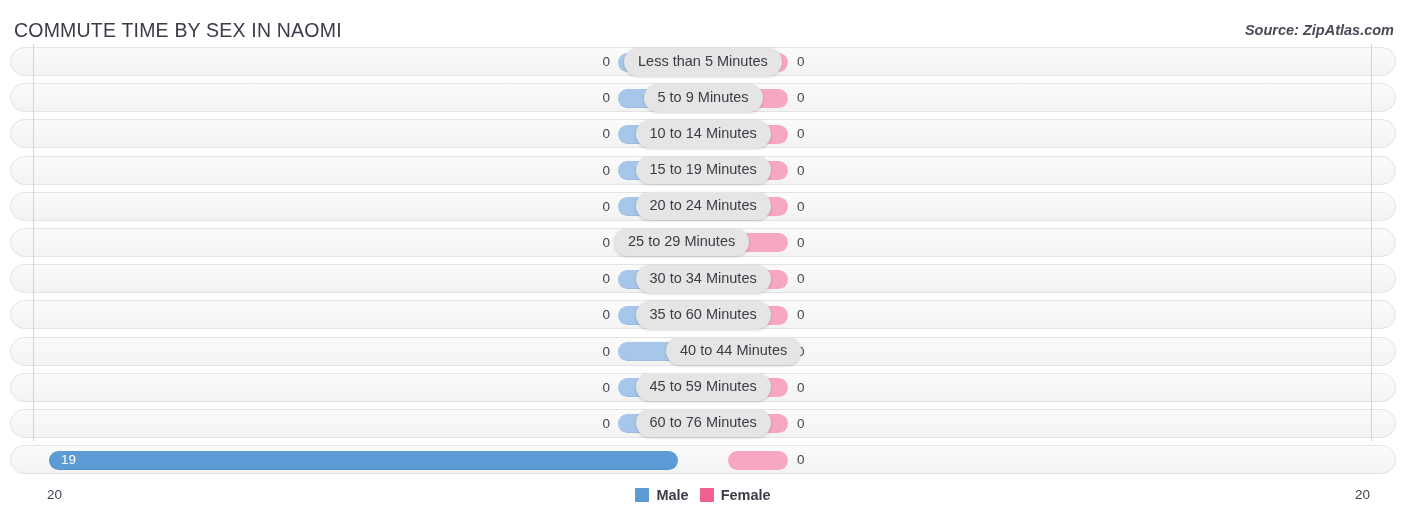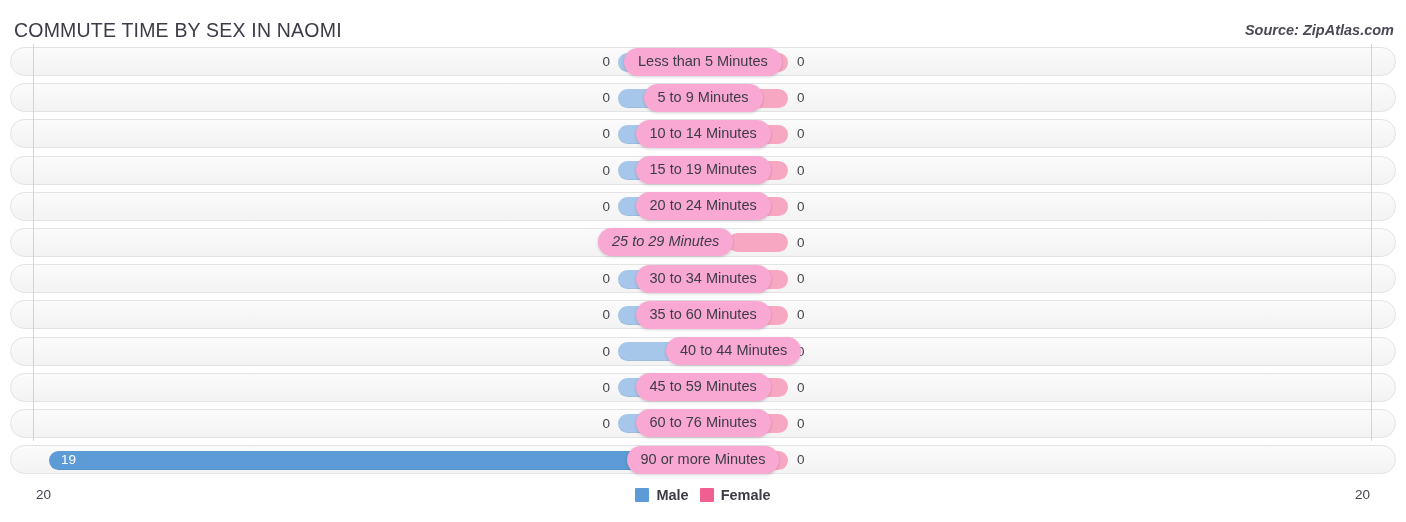--- a/index.html
+++ b/index.html
@@ -126,21 +126,21 @@
     color: #ffffff;
     z-index: 4;
   }
 
   
   .label-pill {
     position: absolute;
     top: 3.5px;
     height: 28px;
     line-height: 27px;
-    background: #f9a8d4;
+    background: #e5e5e5;
     border-radius: 14px;
     box-shadow: 0 1px 3px rgba(0,0,0,0.18);
     text-align: center;
     font-size: 14.5px;
     color: #3c3c46;
     white-space: nowrap;
     z-index: 5;
     padding: 0 14px;
   }
 
@@ -150,20 +150,21 @@
     left: 0;
     top: 478px;
     width: 1406px;
     height: 44px;
   }
   .axis-label {
     position: absolute;
     top: 9px;
     font-size: 13.5px;
     color: #44444f;
+    margin-left: 11px;
   }
   .axis-label.min { left: 36px; }
   .axis-label.max { right: 36px; }
 
   .legend {
     position: absolute;
     left: 0; right: 0;
     top: 9px;
     display: flex;
     justify-content: center;
@@ -251,21 +252,21 @@
           <div class="label-pill" style="left: 635.5px;">20 to 24 Minutes</div>
         </div>
       </div>
       <div class="row">
         <div class="track"></div>
         <div class="bars">
           <div class="bar male" style="left: 618px; width: 60px;"></div>
           <div class="val left" style="left: 568px; width: 42px;">0</div>
           <div class="bar female" style="left: 728px; width: 60px;"></div>
           <div class="val right" style="left: 797px;">0</div>
-          <div class="label-pill" style="left: 598px; font-style: italic;">25 to 29 Minutes</div>
+          <div class="label-pill" style="left: 614px;">25 to 29 Minutes</div>
         </div>
       </div>
       <div class="row">
         <div class="track"></div>
         <div class="bars">
           <div class="bar male" style="left: 618px; width: 60px;"></div>
           <div class="val left" style="left: 568px; width: 42px;">0</div>
           <div class="bar female" style="left: 728px; width: 60px;"></div>
           <div class="val right" style="left: 797px;">0</div>
           <div class="label-pill" style="left: 635.5px;">30 to 34 Minutes</div>
@@ -311,21 +312,20 @@
           <div class="label-pill" style="left: 635.5px;">60 to 76 Minutes</div>
         </div>
       </div>
       <div class="row">
         <div class="track"></div>
         <div class="bars">
           <div class="bar male active" style="left: 49.1px; width: 628.9px;"></div>
           <div class="val left inside" style="left: 61.1px;">19</div>
           <div class="bar female" style="left: 728px; width: 60px;"></div>
           <div class="val right" style="left: 797px;">0</div>
-          <div class="label-pill" style="left: 626.5px;">90 or more Minutes</div>
         </div>
       </div>
     </div>
 </div>
 
 <div class="footer">
   <div class="axis-label min">20</div>
   <div class="axis-label max">20</div>
   <div class="legend">
     <div class="legend-item">

